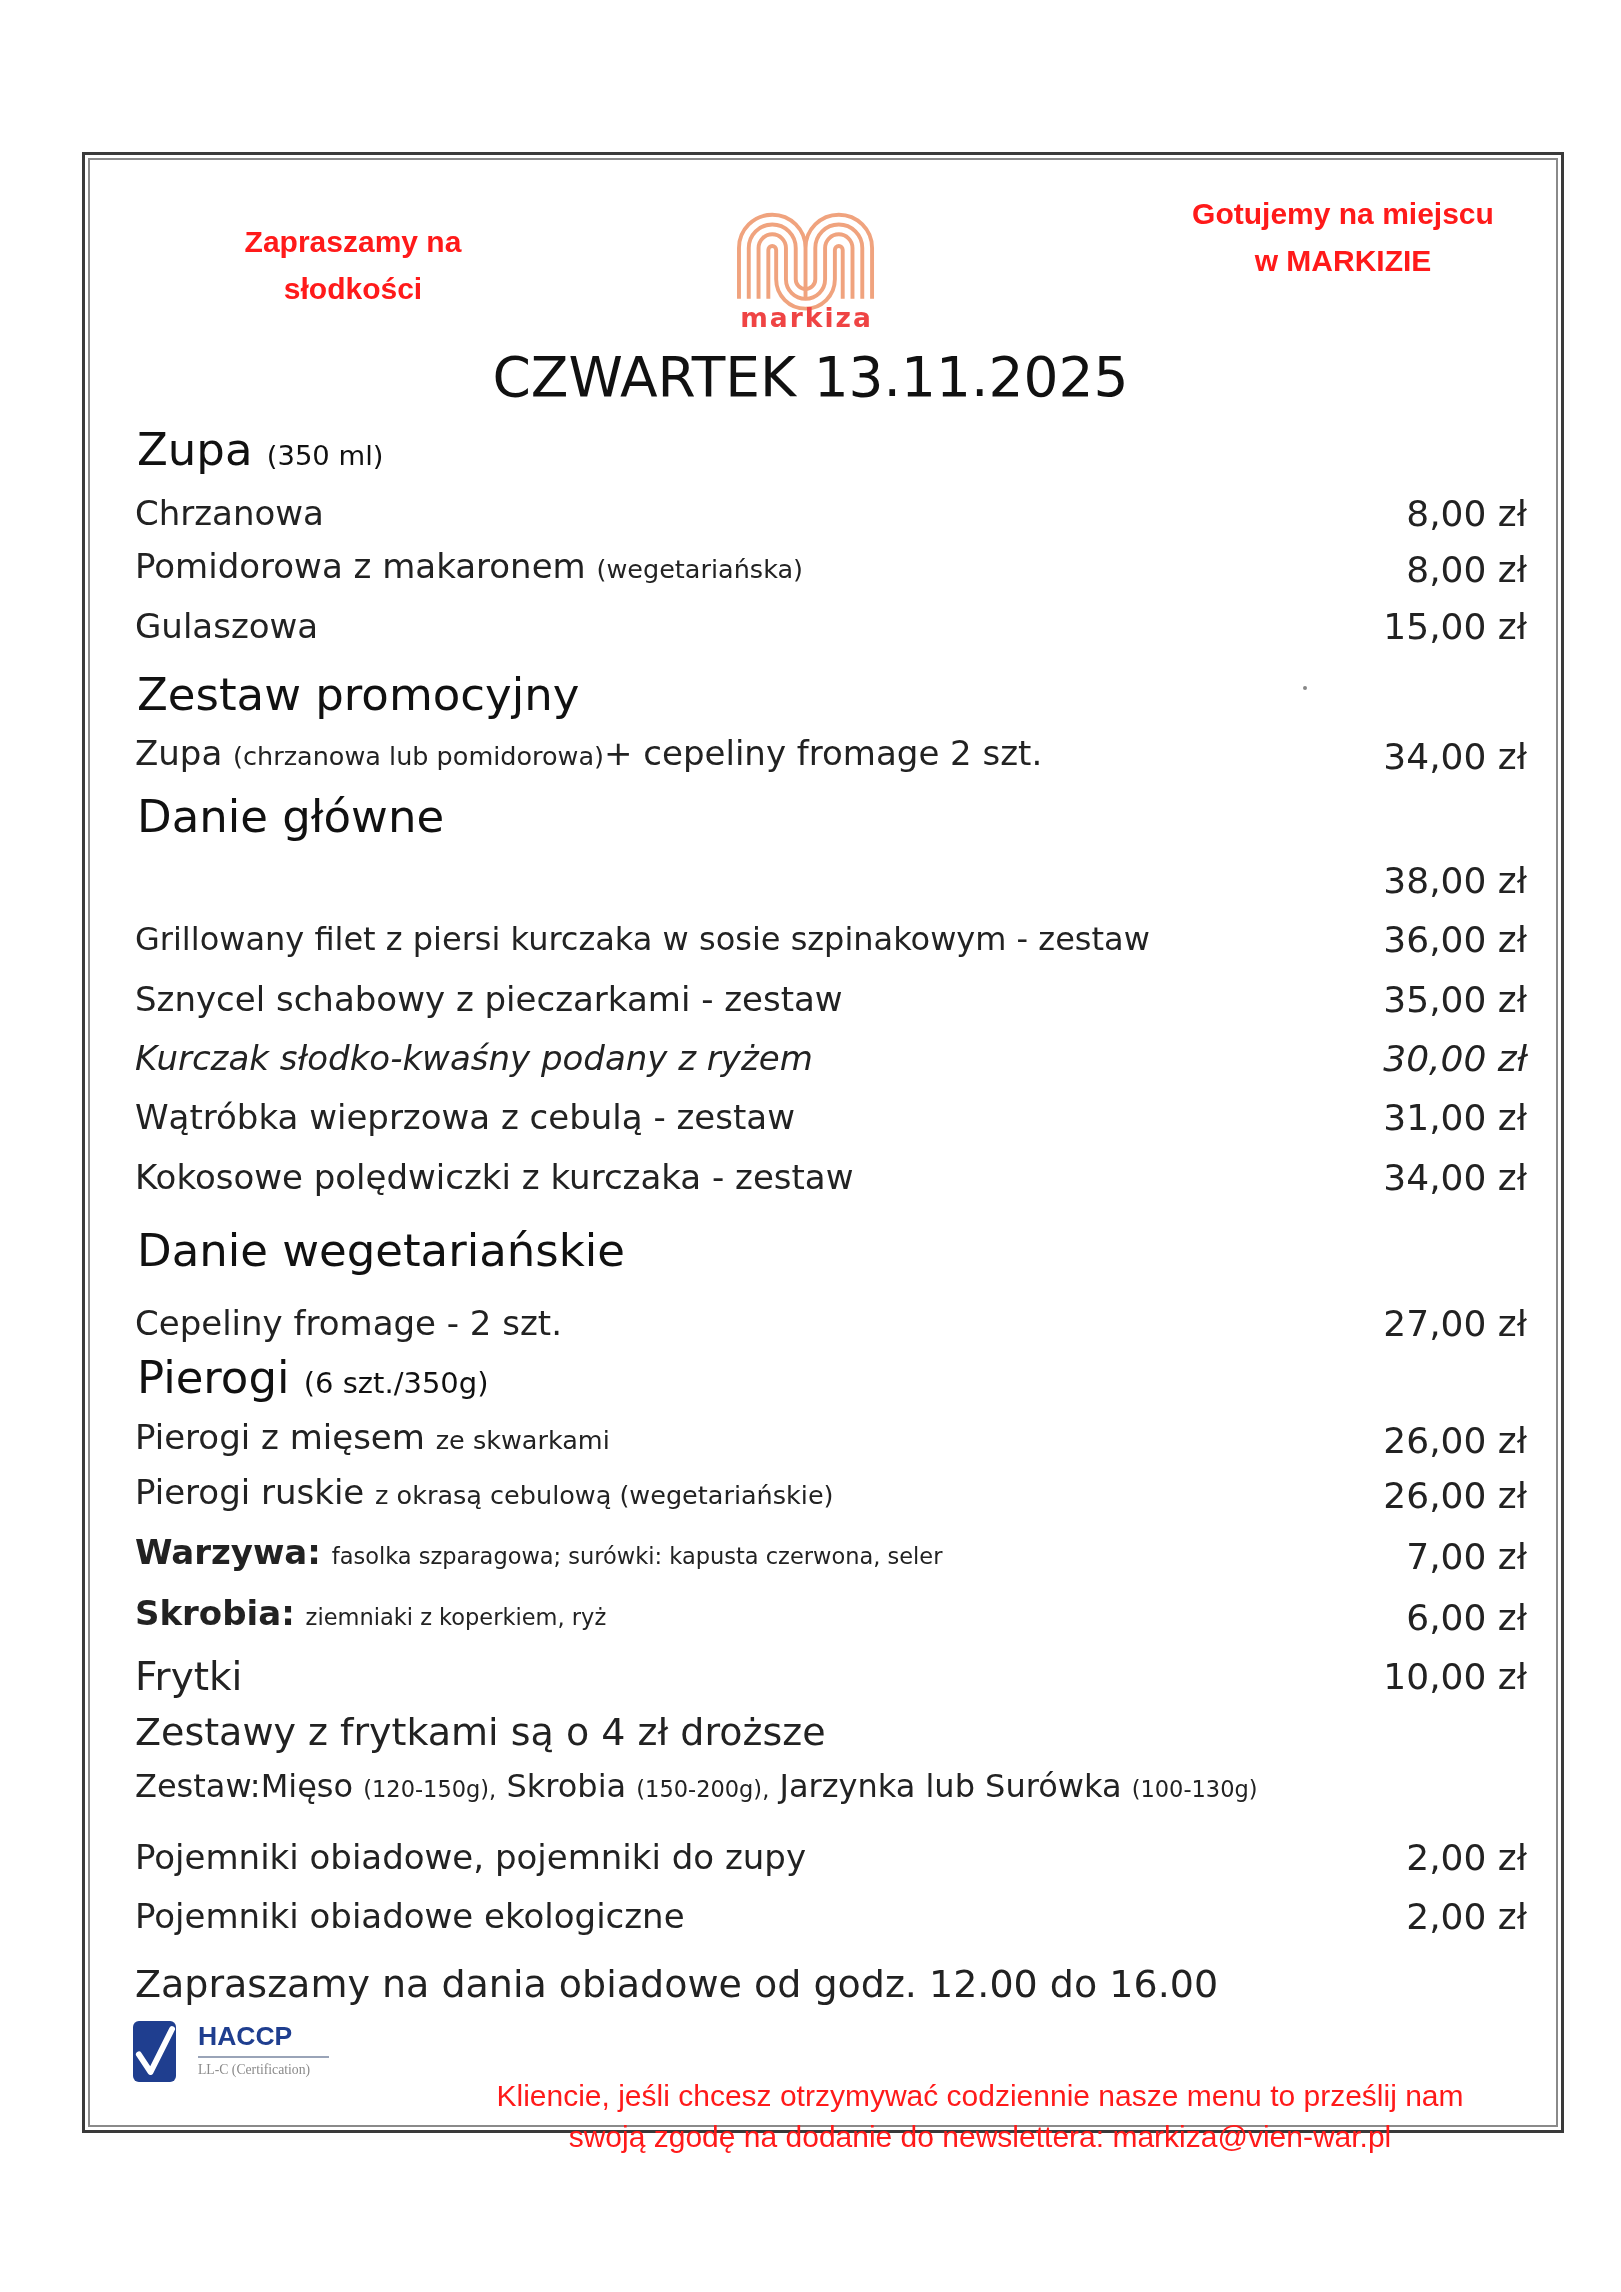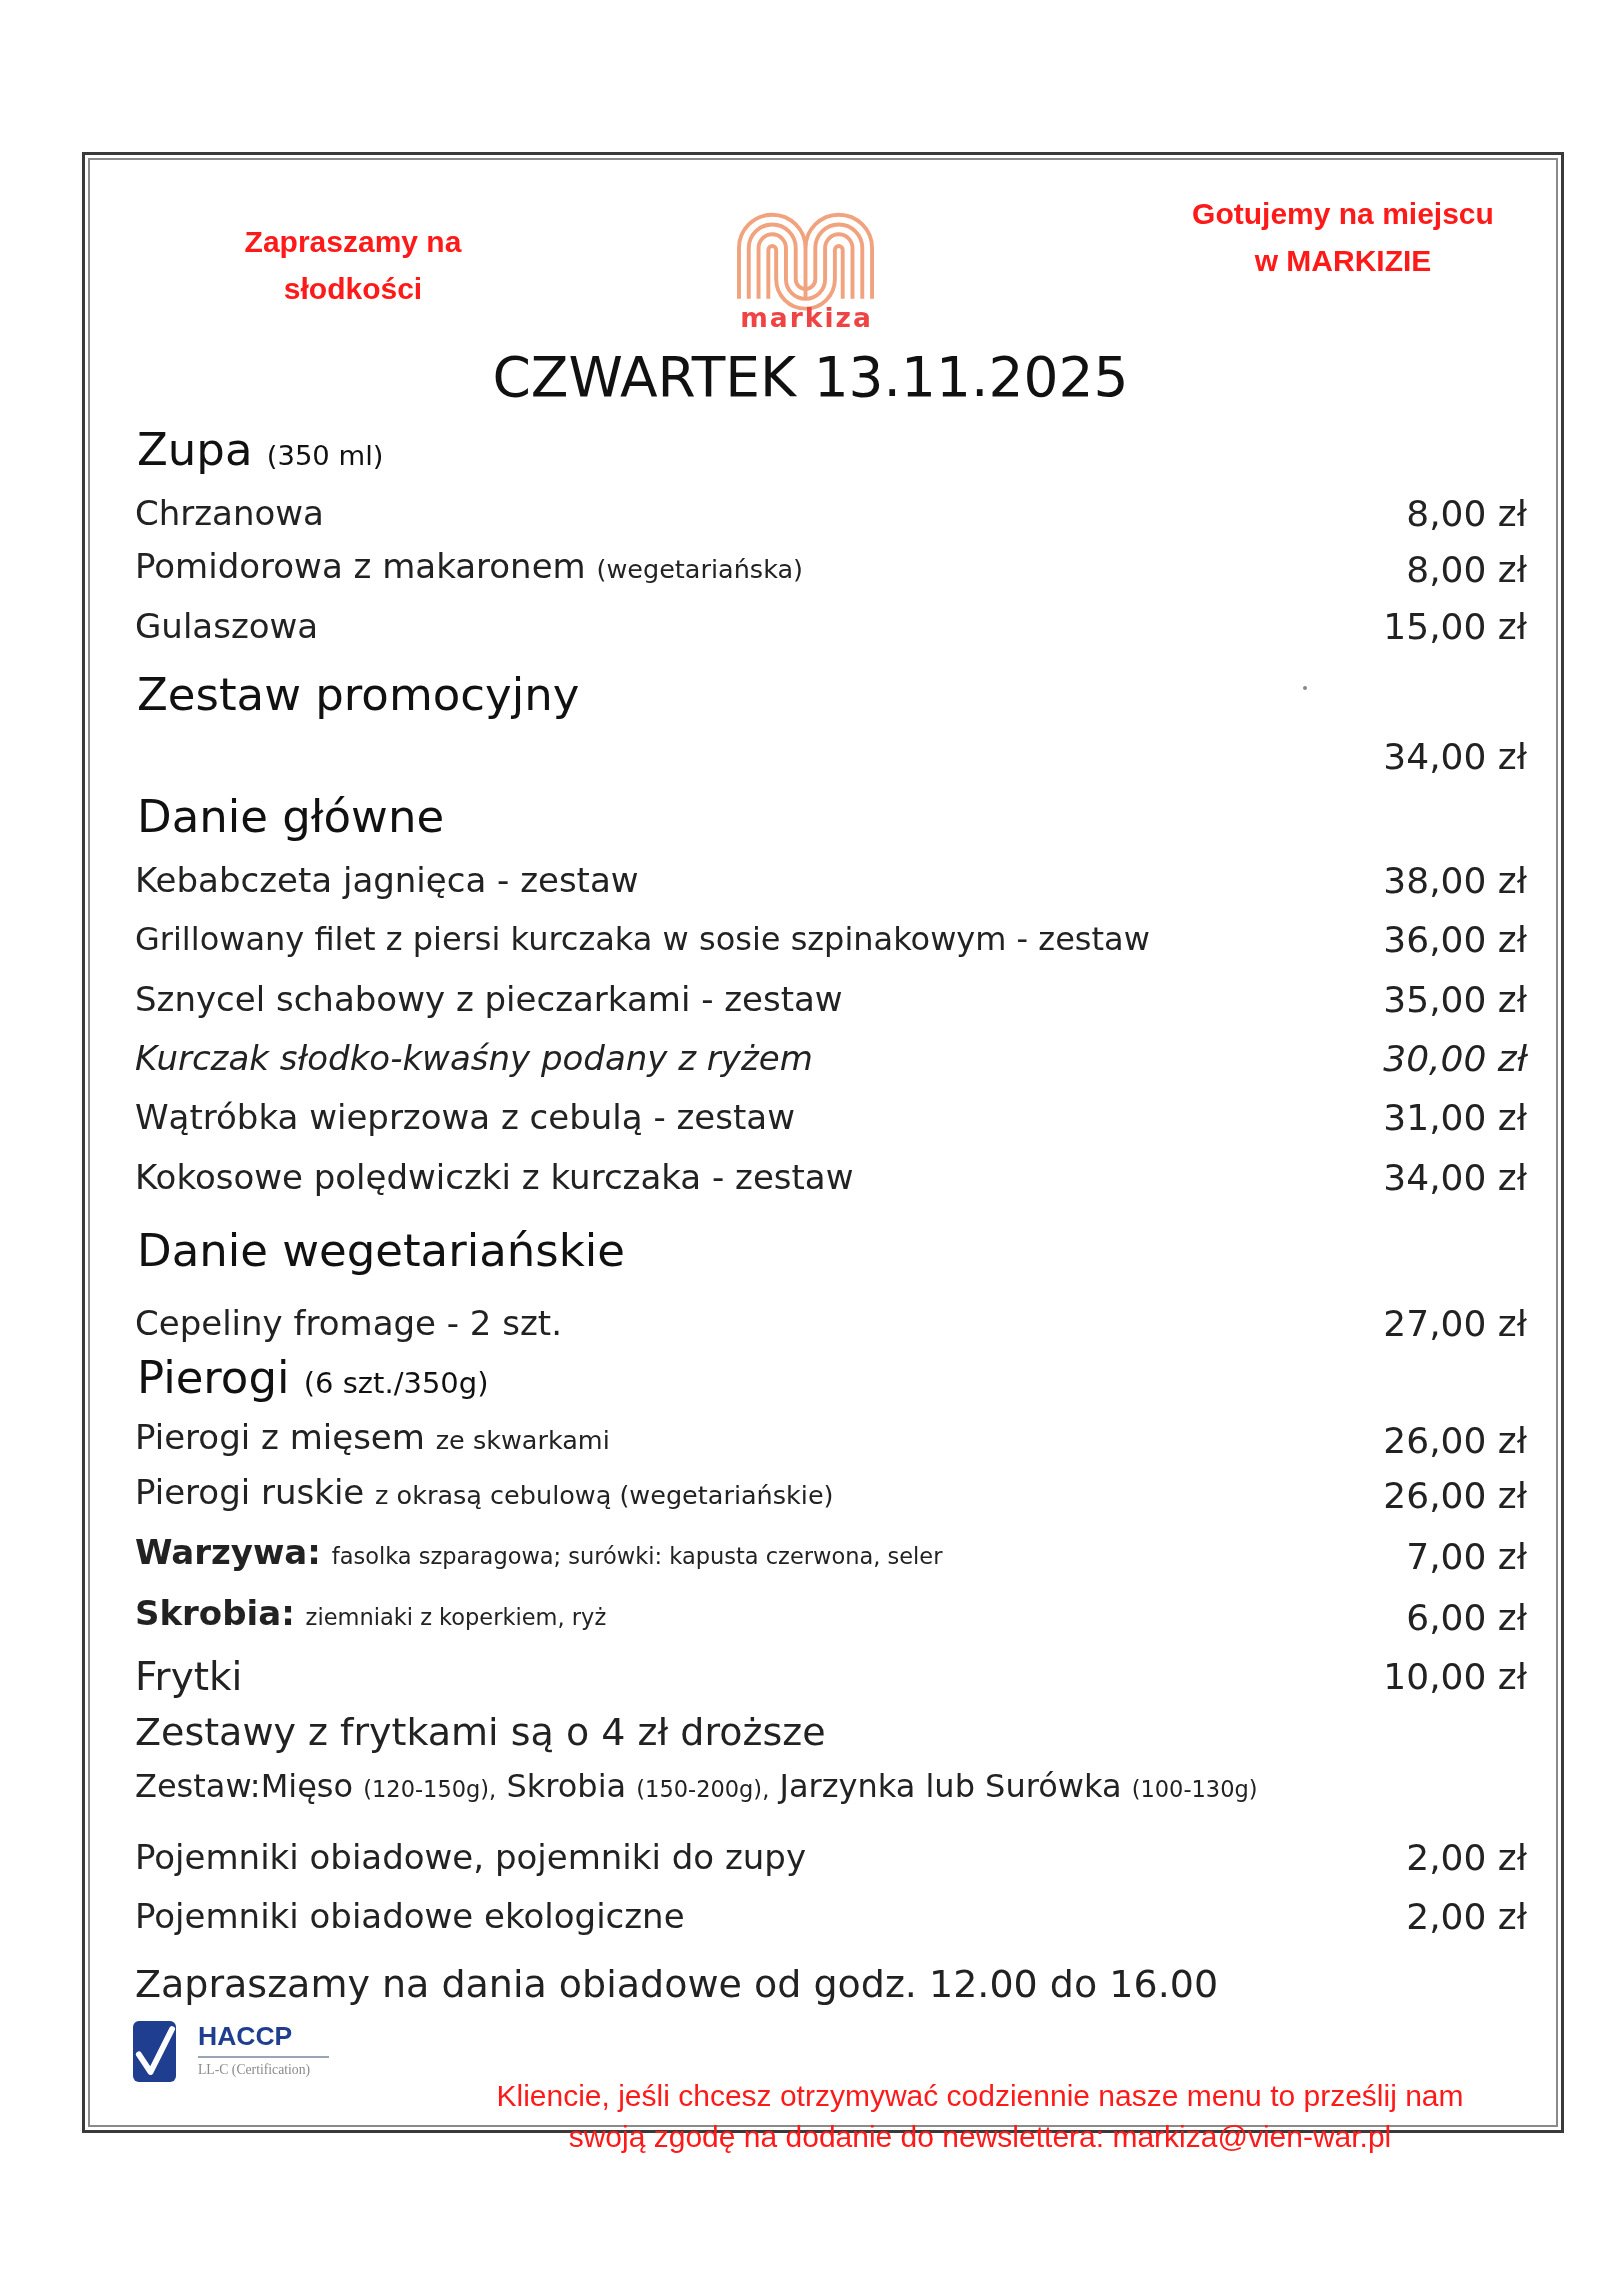--- a/index.html
+++ b/index.html
@@ -82,26 +82,26 @@
   <span class="price">8,00 zł</span>
 </div>
 <div class="row" style="top:602px;">
   <span class="name">Gulaszowa</span>
   <span class="price">15,00 zł</span>
 </div>
 
 <div class="heading" style="top:668px;">Zestaw promocyjny</div>
 <div class="artifact-dot"></div>
 <div class="row" style="top:732px;">
+  <span class="name"><span>Zupa</span> <span class="small">(chrzanowa lub pomidorowa)</span><span>+ cepeliny fromage 2 szt.</span></span>
   <span class="price">34,00 zł</span>
 </div>
 
 <div class="heading" style="top:790px;">Danie główne</div>
 <div class="row" style="top:856px;">
-  <span class="name">Kebabczeta jagnięca - zestaw</span>
   <span class="price">38,00 zł</span>
 </div>
 <div class="row" style="top:915px;">
   <span class="name" style="font-size:32px;">Grillowany filet z piersi kurczaka w sosie szpinakowym - zestaw</span>
   <span class="price">36,00 zł</span>
 </div>
 <div class="row" style="top:975px;">
   <span class="name">Sznycel schabowy z pieczarkami - zestaw</span>
   <span class="price">35,00 zł</span>
 </div>

